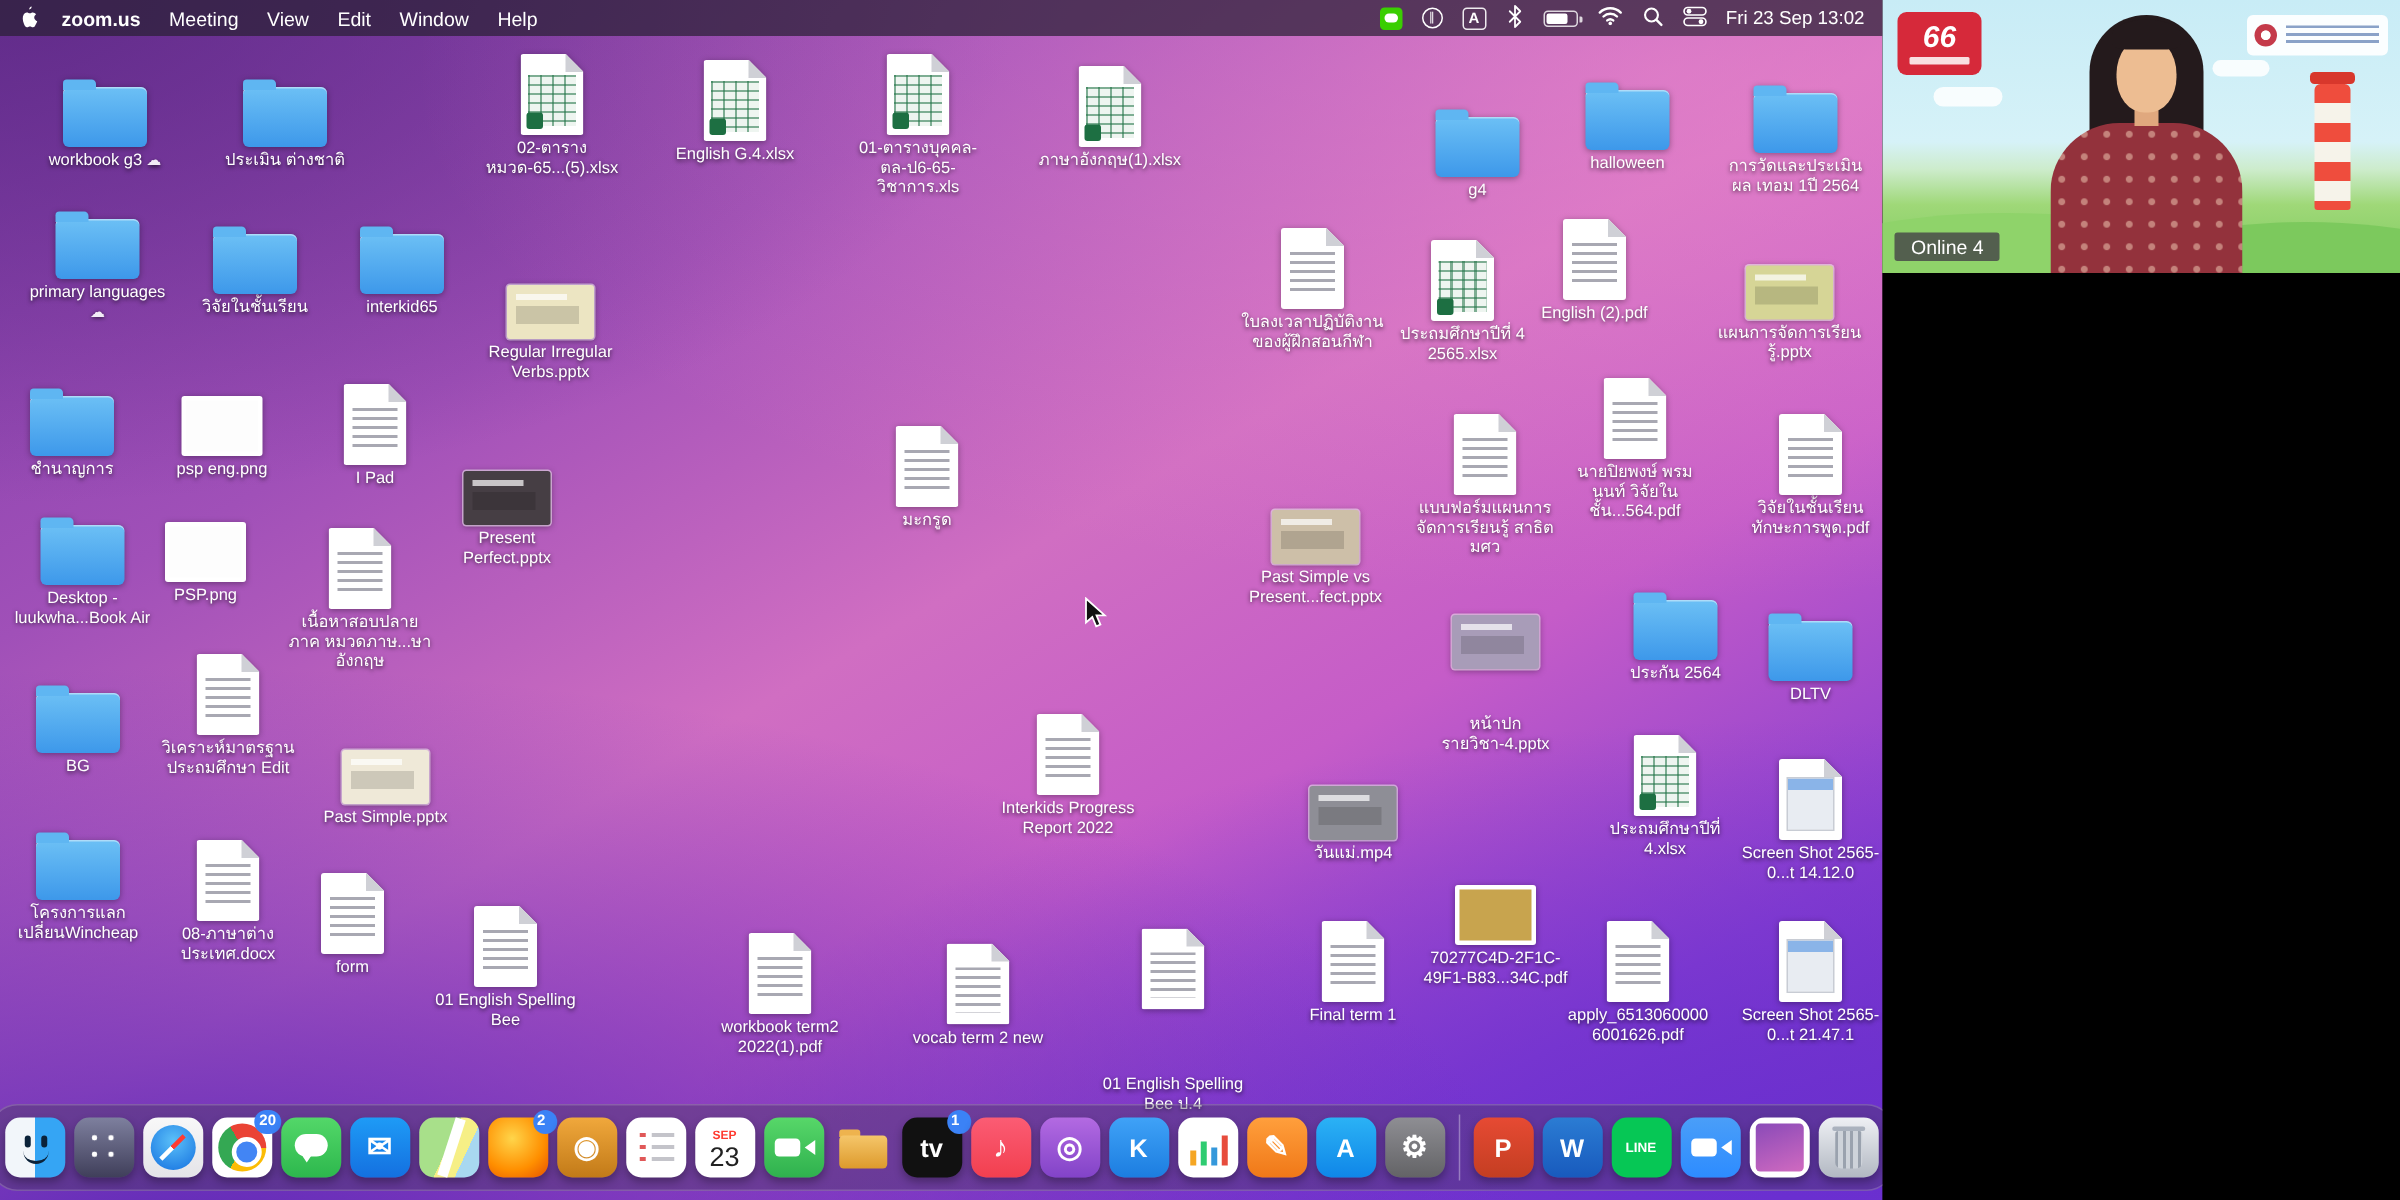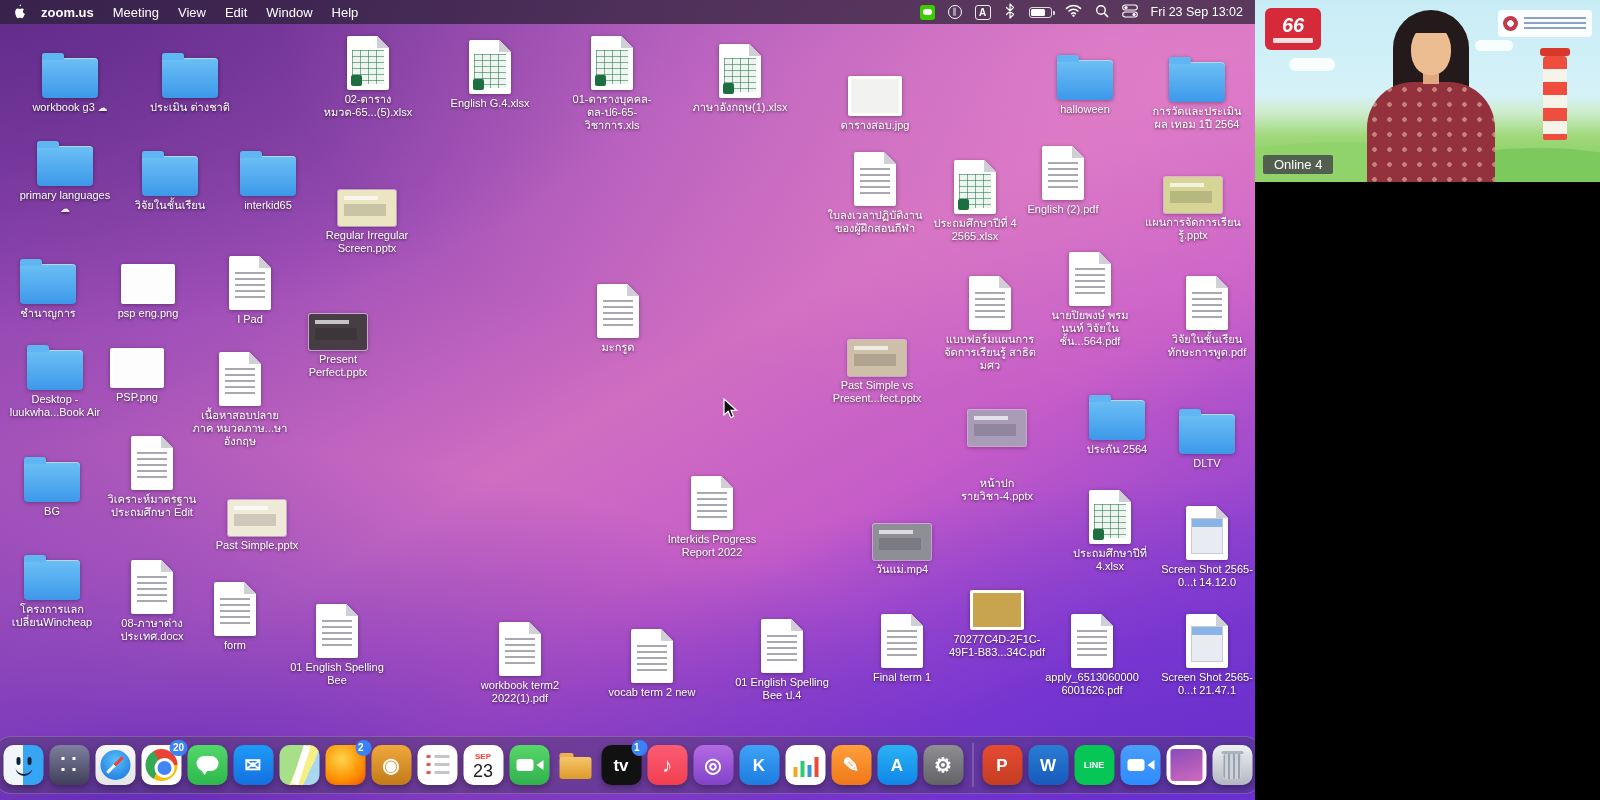--- a/index.html
+++ b/index.html
@@ -287,25 +287,25 @@
           <div class="lbl">01-ตารางบุคคล-ตล-ป6-65-วิชาการ.xls</div>
         </div>
         <div class="di" style="left: 692px; top: 40px;">
           <div class="ic">
             <div class="t-xlsx">
               <div class="lines"></div>
             </div>
           </div>
           <div class="lbl">ภาษาอังกฤษ(1).xlsx</div>
         </div>
-        <div class="di" style="left: 827px; top: 58px;">
-          <div class="ic">
-            <div class="t-img" style="--thumb: #f2f2f0;"></div>
-          </div>
-          <div class="lbl">ตารางสอบ.jpg</div>
+        <div class="di" style="left: 937px; top: 60px;">
+          <div class="ic">
+            <div class="t-folder"></div>
+          </div>
+          <div class="lbl">g4</div>
         </div>
         <div class="di" style="left: 1037px; top: 42px;">
           <div class="ic">
             <div class="t-folder"></div>
           </div>
           <div class="lbl">halloween</div>
         </div>
         <div class="di" style="left: 1149px; top: 44px;">
           <div class="ic">
             <div class="t-folder"></div>
@@ -327,21 +327,21 @@
         <div class="di" style="left: 220px; top: 138px;">
           <div class="ic">
             <div class="t-folder"></div>
           </div>
           <div class="lbl">interkid65</div>
         </div>
         <div class="di" style="left: 319px; top: 168px;">
           <div class="ic">
             <div class="t-pptx" style="--thumb: #ece5c2;"></div>
           </div>
-          <div class="lbl">Regular Irregular Screen.pptx</div>
+          <div class="lbl">Regular Irregular Verbs.pptx</div>
         </div>
         <div class="di" style="left: 827px; top: 148px;">
           <div class="ic">
             <div class="t-doc">
               <div class="lines"></div>
             </div>
           </div>
           <div class="lbl">ใบลงเวลาปฏิบัติงานของผู้ฝึกสอนกีฬา</div>
         </div>
         <div class="di" style="left: 927px; top: 156px;">
@@ -557,21 +557,21 @@
           <div class="lbl">workbook term2 2022(1).pdf</div>
         </div>
         <div class="di" style="left: 604px; top: 625px;">
           <div class="ic">
             <div class="t-doc">
               <div class="lines"></div>
             </div>
           </div>
           <div class="lbl">vocab term 2 new</div>
         </div>
-        <div class="di" style="left: 734px; top: 615px;">
+        <div class="di" style="left: 734px; top: 615px; gap: 41px;">
           <div class="ic">
             <div class="t-doc">
               <div class="lines"></div>
             </div>
           </div>
           <div class="lbl">01 English Spelling Bee ป.4</div>
         </div>
         <div class="di" style="left: 854px; top: 610px;">
           <div class="ic">
             <div class="t-doc">

